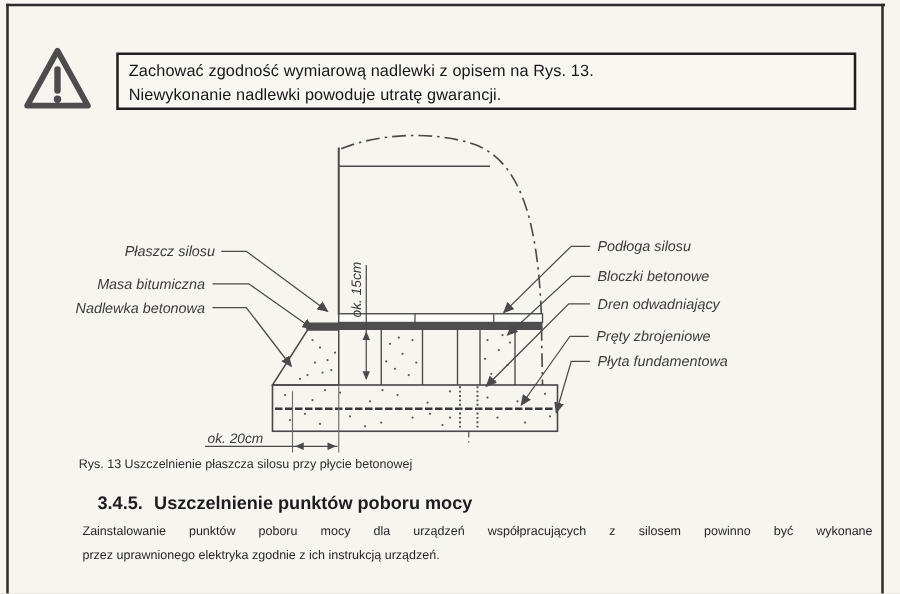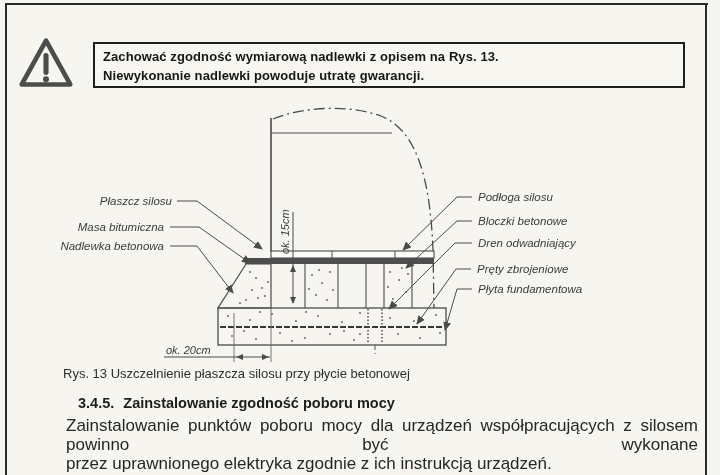--- a/index.html
+++ b/index.html
@@ -12,47 +12,47 @@
   #border-top   { left:5px;  top:3px;  width:703px; height:2px; }
   #border-left  { left:5px;  top:3px;  width:2px;  height:472px; }
   #border-right { left:705px;top:3px;  width:2px;  height:472px; }
 
   .warning-box {
     position:absolute; left:93px; top:42px; width:592px; height:46px;
     border:2px solid #1f1f1f; box-sizing:border-box;
     padding:3px 8px 0 8px; background:#f8f6f1;
   }
   .warning-box .wline {
-    font-size:13px; font-weight:700; line-height:19px; color:#161616;
+    font-size:13px; font-weight:400; line-height:19px; color:#161616;
     letter-spacing:.1px; white-space:nowrap;
   }
   .tri-icon { position:absolute; left:18px; top:34px; }
 
   .figure-svg { position:absolute; left:0; top:0; pointer-events:none; }
   .fig-label {
     font-family:"Liberation Sans", sans-serif; font-style:italic;
     font-size:11.5px; fill:#3b3b3b;
   }
   .dim-label {
     font-family:"Liberation Sans", sans-serif; font-style:italic;
     font-size:11px; fill:#3b3b3b;
   }
 
   .figure-caption {
     position:absolute; left:63px; top:366px;
-    font-size:13px; color:#2e2e2e; white-space:nowrap;
+    font-size:10px; color:#2e2e2e; white-space:nowrap;
   }
   .section-heading {
     position:absolute; left:46px; top:395px;
     font-size:14.5px; font-weight:700; color:#1d1d1d; white-space:nowrap;
   }
   .section-heading .num { margin-right:9px;margin-left:32px; }
   .section-body {
     position:absolute; left:66px; top:416px; width:632px;
-    font-size:17px; line-height:19px; color:#262626;
+    font-size:10px; line-height:19px; color:#262626;
   }
   .section-body .bl1 { text-align:justify; text-align-last:justify; }
   .section-body .bl2 { text-align:left; }
 </style>
 </head>
 <body>
 
 <div class="page">
 
   <div class="border-line" id="border-top"></div>
@@ -199,21 +199,21 @@
       <line x1="164" y1="357" x2="270" y2="357" stroke="#4a4a4a" stroke-width="1"></line>
       <polygon points="243,354 236,357 243,360" fill="#4a4a4a"></polygon>
       <polygon points="262,354 269,357 262,360" fill="#4a4a4a"></polygon>
       <text class="dim-label" x="166" y="354">ok. 20cm</text>
     </g>
   </svg>
 
   <div class="figure-caption">Rys. 13 Uszczelnienie płaszcza silosu przy płycie betonowej</div>
 
   <div class="section-heading">
-    <span class="num">3.4.5.</span><span>Zainstalowanie zgodność poboru mocy</span>
+    <span class="num">3.4.5.</span><span>Uszczelnienie punktów poboru mocy</span>
   </div>
 
   <div class="section-body">
     <div class="bl1">Zainstalowanie punktów poboru mocy dla urządzeń współpracujących z silosem powinno być wykonane</div>
     <div class="bl2">przez uprawnionego elektryka zgodnie z ich instrukcją urządzeń.</div>
   </div>
 
 </div>
 
 </body></html>

